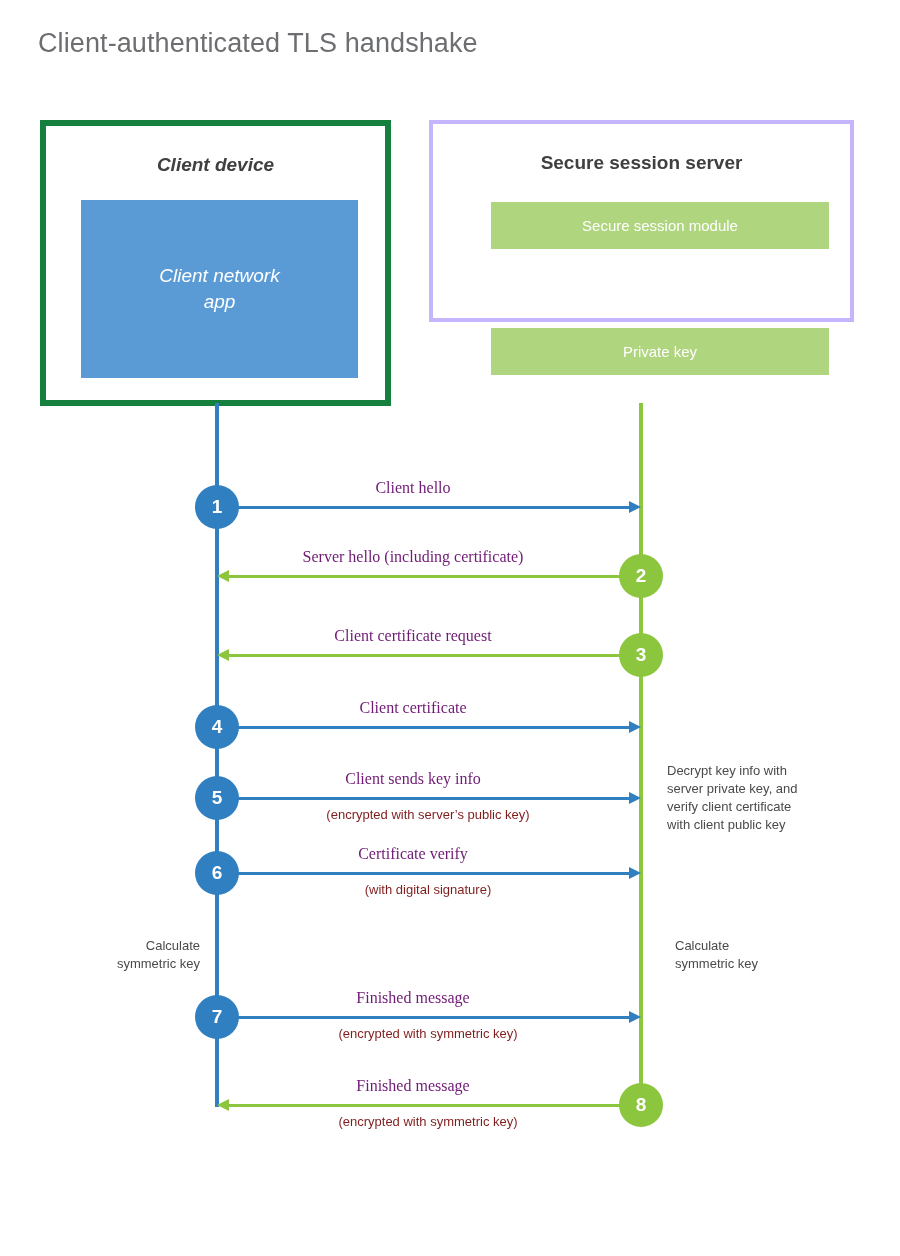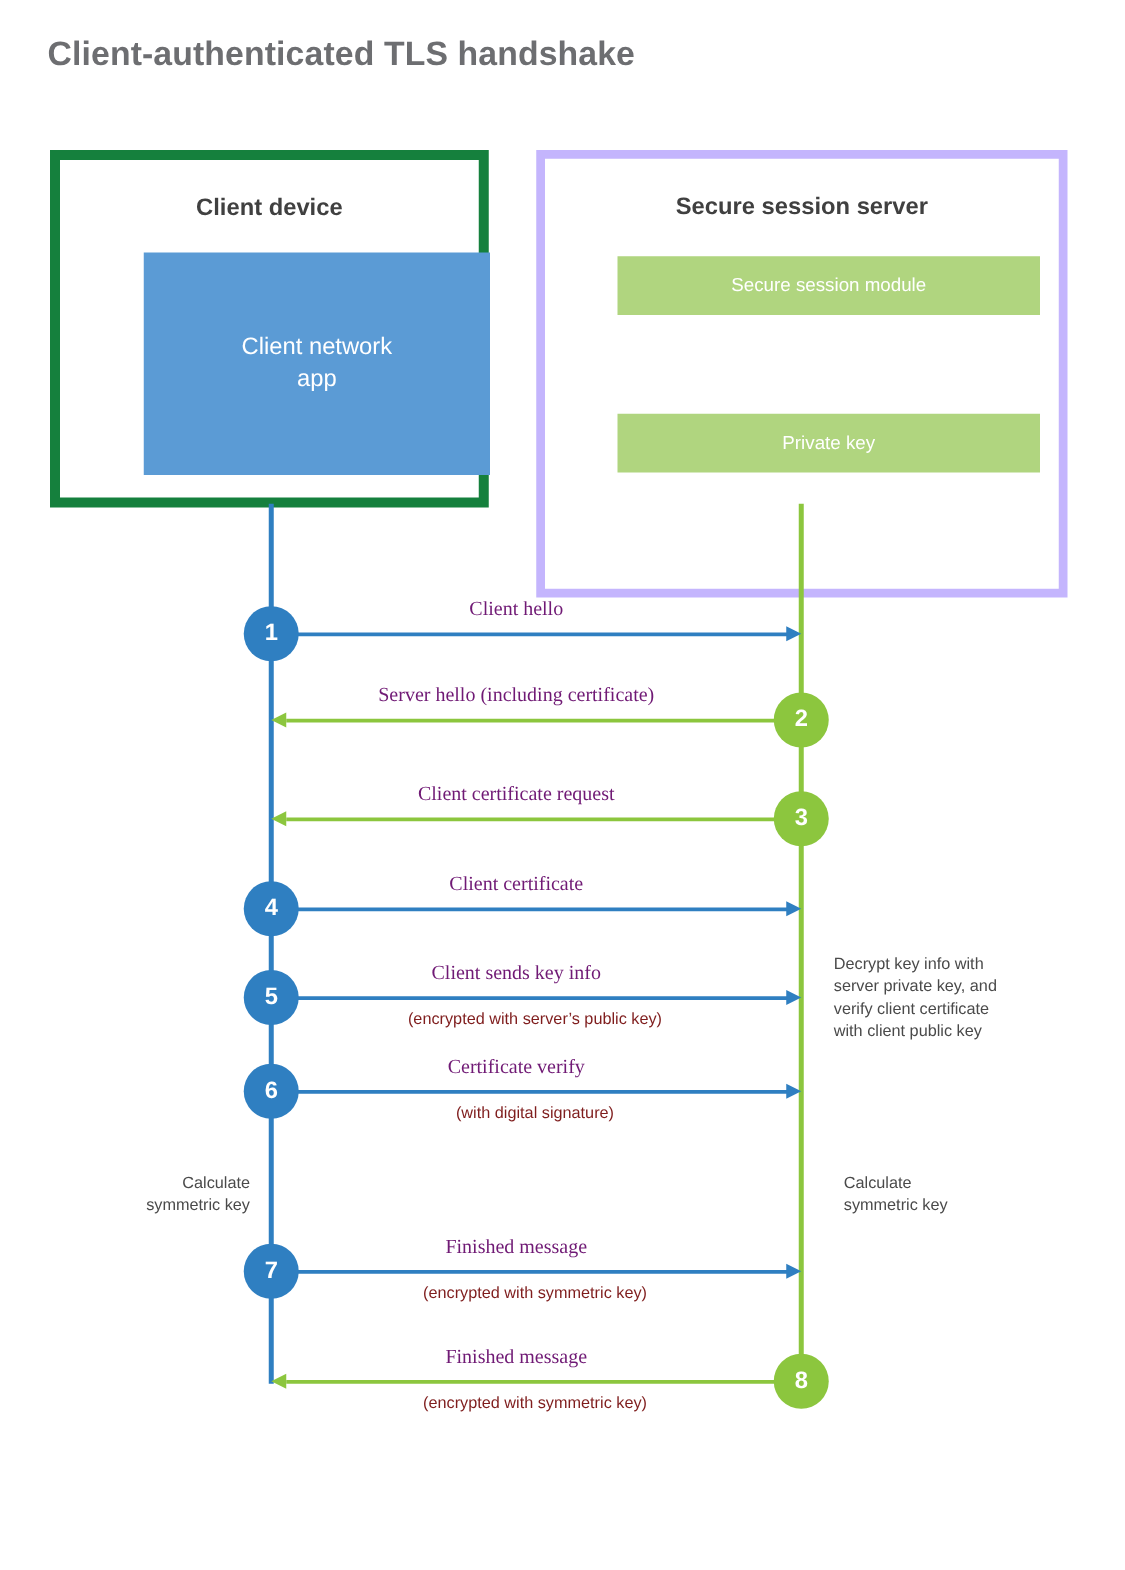--- a/index.html
+++ b/index.html
@@ -16,45 +16,46 @@
     font-family: "Liberation Sans", "DejaVu Sans", sans-serif;
     color: #4a4a4a;
     -webkit-font-smoothing: antialiased;
   }
 
   #diagram-title {
     position: absolute;
     left: 38px;
     top: 28px;
     font-size: 27px;
-    font-weight: 700;
+    font-weight: 400;
     color: #6d6e71;
     letter-spacing: 0.1px;
     white-space: nowrap;
   }
 
   
   .actor-box {
     position: absolute;
     background: #ffffff;
     box-sizing: border-box;
   }
   #client-device-box {
     left: 40px;
     top: 120px;
     width: 351px;
     height: 286px;
-    border: 8px solid #15803d;
+    border: 6px solid #15803d;
+    font-style: italic;
   }
   #server-box {
     left: 429px;
     top: 120px;
     width: 425px;
-    height: 358px;
-    border: 7px solid #c4b5fd;
+    height: 202px;
+    border: 4px solid #c4b5fd;
   }
   .actor-title {
     position: absolute;
     left: 0;
     right: 0;
     top: 28px;
     text-align: center;
     font-size: 19px;
     font-weight: bold;
     color: #404040;
@@ -70,21 +71,20 @@
     background: #5b9bd5;
     color: #ffffff;
     font-size: 19px;
     line-height: 26px;
     display: flex;
     align-items: center;
     justify-content: center;
     text-align: center;
     padding: 0 10px;
     box-sizing: border-box;
-    margin-left: 32px;
   }
 
   .server-block {
     position: absolute;
     left: 58px;
     width: 338px;
     height: 47px;
     background: #b0d57f;
     color: #ffffff;
     font-size: 15px;

